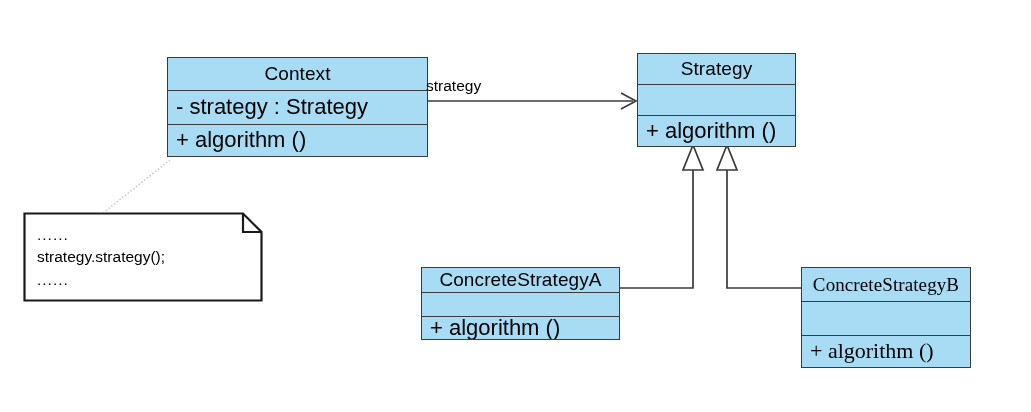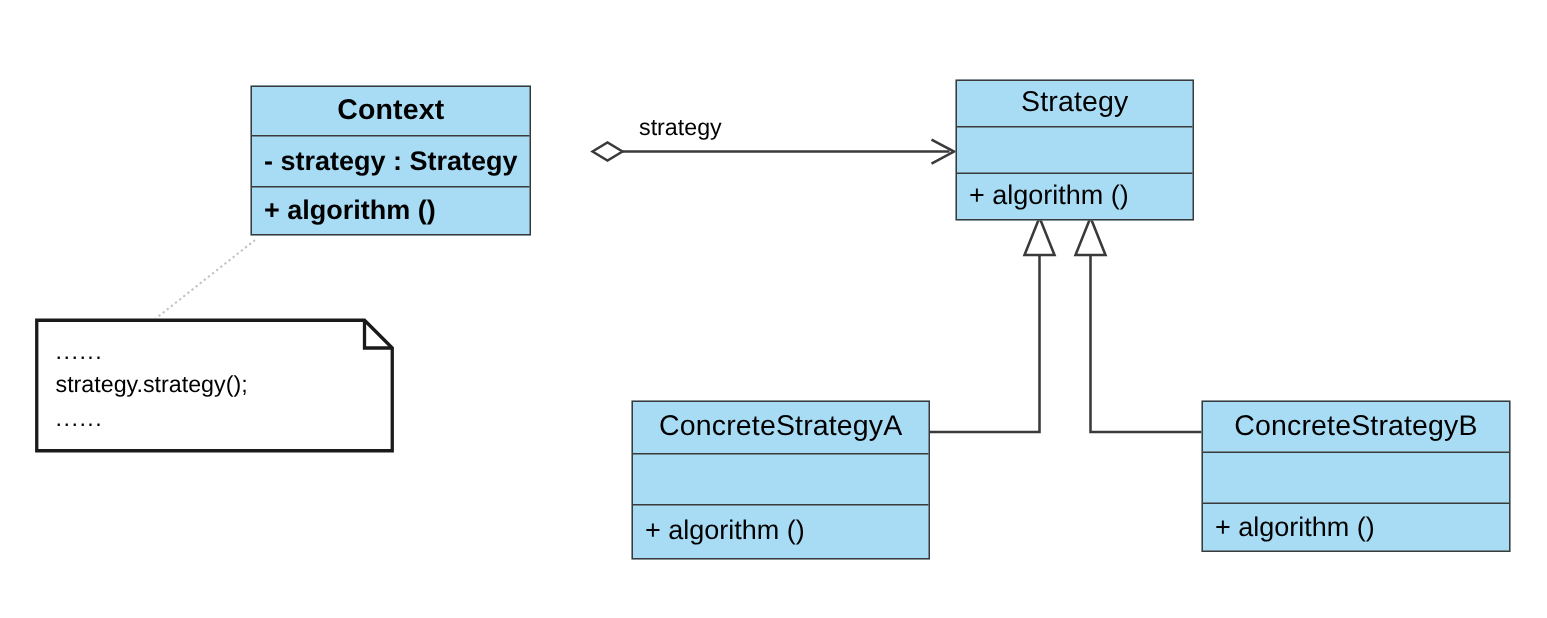--- a/index.html
+++ b/index.html
@@ -46,21 +46,21 @@
     overflow: hidden;
   }
   .uml-title {
     justify-content: center;
     font-size: 19px;
     letter-spacing: 0.1px;
   }
   .uml-attrs, .uml-ops {
     justify-content: flex-start;
     padding-left: 8px;
-    font-size: 18px;
+    font-size: 22px;
     border-top: 1.6px solid #3a3a3a;
   }
   .uml-attrs.empty-row { font-size: 0; }
 
   
   .uml-note {
     position: absolute;
     box-sizing: border-box;
     background: #ffffff;
   }
@@ -108,39 +108,39 @@
     </g>
 
     <g>
       <polyline points="801,288 727,288 727,170" fill="none" stroke="#3a3a3a" stroke-width="1.7"></polyline>
       <polygon points="727,145 717,170 737,170" fill="#ffffff" stroke="#3a3a3a" stroke-width="1.7"></polygon>
     </g>
 
     <line x1="103" y1="213" x2="170" y2="160" stroke="#c3c3c3" stroke-width="1.4" stroke-dasharray="1.5 2"></line>
   </svg>
 
-  <div class="uml-class" style="left:167px; top:57px; width:187px; height:100px;font-weight:bold;">
+  <div class="uml-class" style="left:167px; top:57px; width:261px; height:100px;">
     <div class="uml-row uml-title" style="height:33px;">Context</div>
     <div class="uml-row uml-attrs" style="height:34px;">-  strategy  :  Strategy</div>
     <div class="uml-row uml-ops" style="height:33px;">+   algorithm ()</div>
   </div>
 
   <div class="uml-class" style="left:637px; top:53px; width:159px; height:94px;">
     <div class="uml-row uml-title" style="height:31px;">Strategy</div>
     <div class="uml-row uml-attrs empty-row" style="height:31px;"></div>
     <div class="uml-row uml-ops" style="height:32px;">+   algorithm ()</div>
   </div>
 
-  <div class="uml-class" style="left:421px; top:267px; width:199px; height:106px;">
+  <div class="uml-class" style="left:421px; top:267px; width:199px; height:73px;">
     <div class="uml-row uml-title" style="height:34px;">ConcreteStrategyA</div>
     <div class="uml-row uml-attrs empty-row" style="height:34px;"></div>
     <div class="uml-row uml-ops" style="height:33px;">+   algorithm ()</div>
   </div>
 
-  <div class="uml-class" style="left:801px; top:267px; width:206px; height:101px;">
+  <div class="uml-class" style="left:801px; top:267px; width:170px; height:101px;font-family:Liberation Serif, serif;">
     <div class="uml-row uml-title" style="height:34px;">ConcreteStrategyB</div>
     <div class="uml-row uml-attrs empty-row" style="height:34px;"></div>
     <div class="uml-row uml-ops" style="height:33px;">+   algorithm ()</div>
   </div>
 
   <div class="uml-note" style="left:23px; top:212px; width:240px; height:90px;">
     <svg class="note-shape" viewBox="0 0 240 90" width="240" height="90" preserveAspectRatio="none">
       <path d="M1.5,1.5 L220,1.5 L238.5,20 L238.5,88.5 L1.5,88.5 Z" fill="#ffffff" stroke="#1a1a1a" stroke-width="2.2"></path>
       <polyline points="220,1.5 220,20 238.5,20" fill="none" stroke="#1a1a1a" stroke-width="2.2"></polyline>
     </svg>

